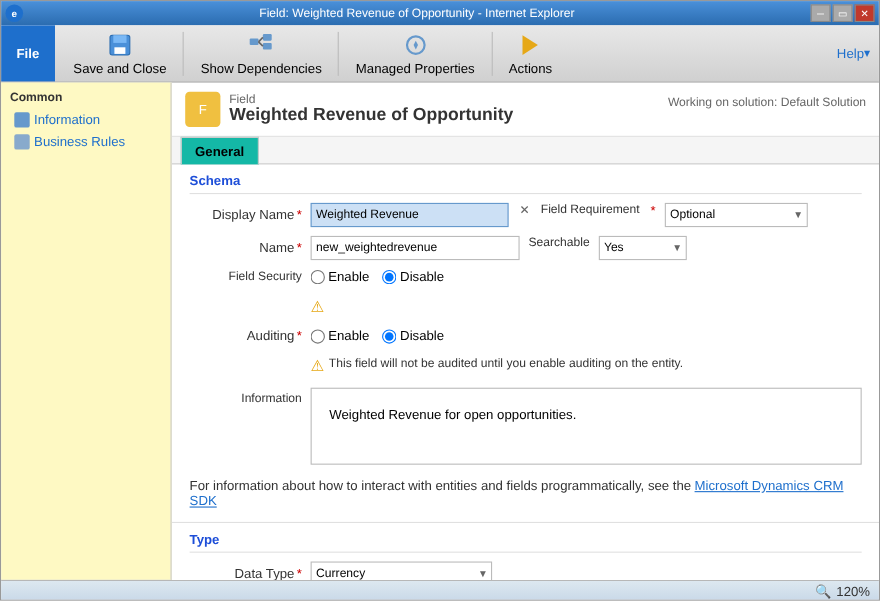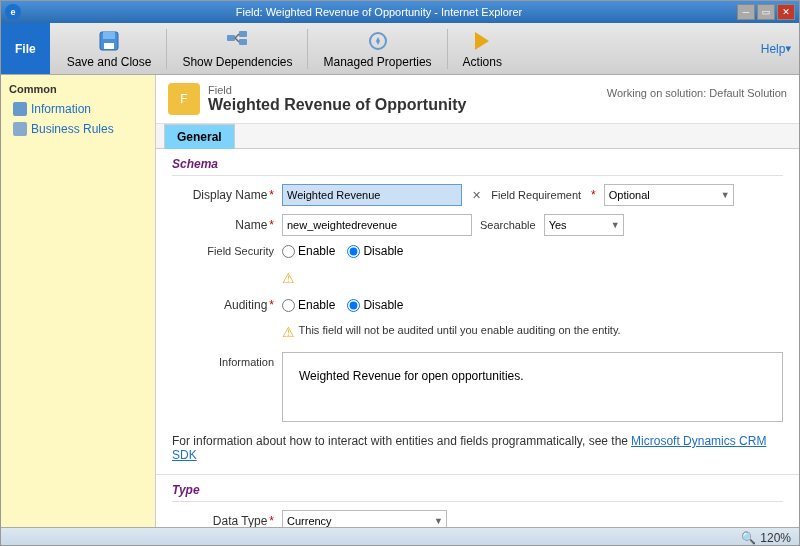--- a/index.html
+++ b/index.html
@@ -49,29 +49,29 @@
     .entity-header { padding: 8px 12px; border-bottom: 1px solid #e0e0e0; display: flex; align-items: flex-start; justify-content: space-between; }
     .entity-type { font-size: 11px; color: #666; }
     .entity-title { font-size: 16px; font-weight: bold; color: #333; }
     .entity-icon { width: 32px; height: 32px; background: #f0c040; border-radius: 4px; display: flex; align-items: center; justify-content: center; margin-right: 8px; }
     .entity-header-left { display: flex; align-items: center; }
     .working-on { font-size: 11px; color: #666; padding-top: 4px; }
 
     
     .tabs { display: flex; border-bottom: 1px solid #ccc; padding: 0 8px; background: #f5f5f5; }
     .tab { padding: 5px 12px; font-size: 11px; cursor: pointer; border: 1px solid transparent; border-bottom: none; margin-bottom: -1px; background: transparent; }
-    .tab.active { background: #7dd3fc; border-color: #ccc; border-bottom-color: white; font-weight: bold; }
+    .tab.active { background: #14b8a6; border-color: #ccc; border-bottom-color: white; font-weight: bold; }
 
     
     .form-section { padding: 8px 16px; }
-    .section-title { font-weight: bold; font-size: 12px; margin-bottom: 8px; color: #701a75; border-bottom: 1px solid #e0e0e0; padding-bottom: 4px; font-style: italic; }
+    .section-title { font-weight: bold; font-size: 12px; margin-bottom: 8px; color: #1d4ed8; border-bottom: 1px solid #e0e0e0; padding-bottom: 4px; }
     .form-row { display: flex; align-items: center; margin-bottom: 8px; }
     .form-label { width: 110px; text-align: right; padding-right: 8px; color: #333; font-size: 11px; flex-shrink: 0; }
     .required { color: #c00; margin-left: 2px; }
-    .form-field { flex: 1; display: flex; align-items: center; gap: 8px; }
+    .form-field { flex: 1; display: flex; align-items: flex-start; gap: 8px; }
     .input-text { height: 22px; border: 1px solid #bbb; padding: 0 4px; font-size: 11px; background: white; }
     .input-text.highlighted { background: #cce0f5; border-color: #6699cc; }
     .input-select { height: 22px; border: 1px solid #bbb; padding: 0 4px; font-size: 11px; background: white; }
     .field-req-label { font-size: 11px; color: #333; white-space: nowrap; }
     .radio-group { display: flex; align-items: center; gap: 12px; }
     .radio-item { display: flex; align-items: center; gap: 3px; font-size: 11px; cursor: pointer; }
     .warning-box { display: flex; align-items: flex-start; gap: 4px; padding: 4px 0; }
     .warning-icon { color: #e6a817; font-size: 14px; flex-shrink: 0; }
     .warning-text { font-size: 11px; color: #333; }
     .warning-link { color: #1e6fcc; text-decoration: underline; cursor: pointer; }

